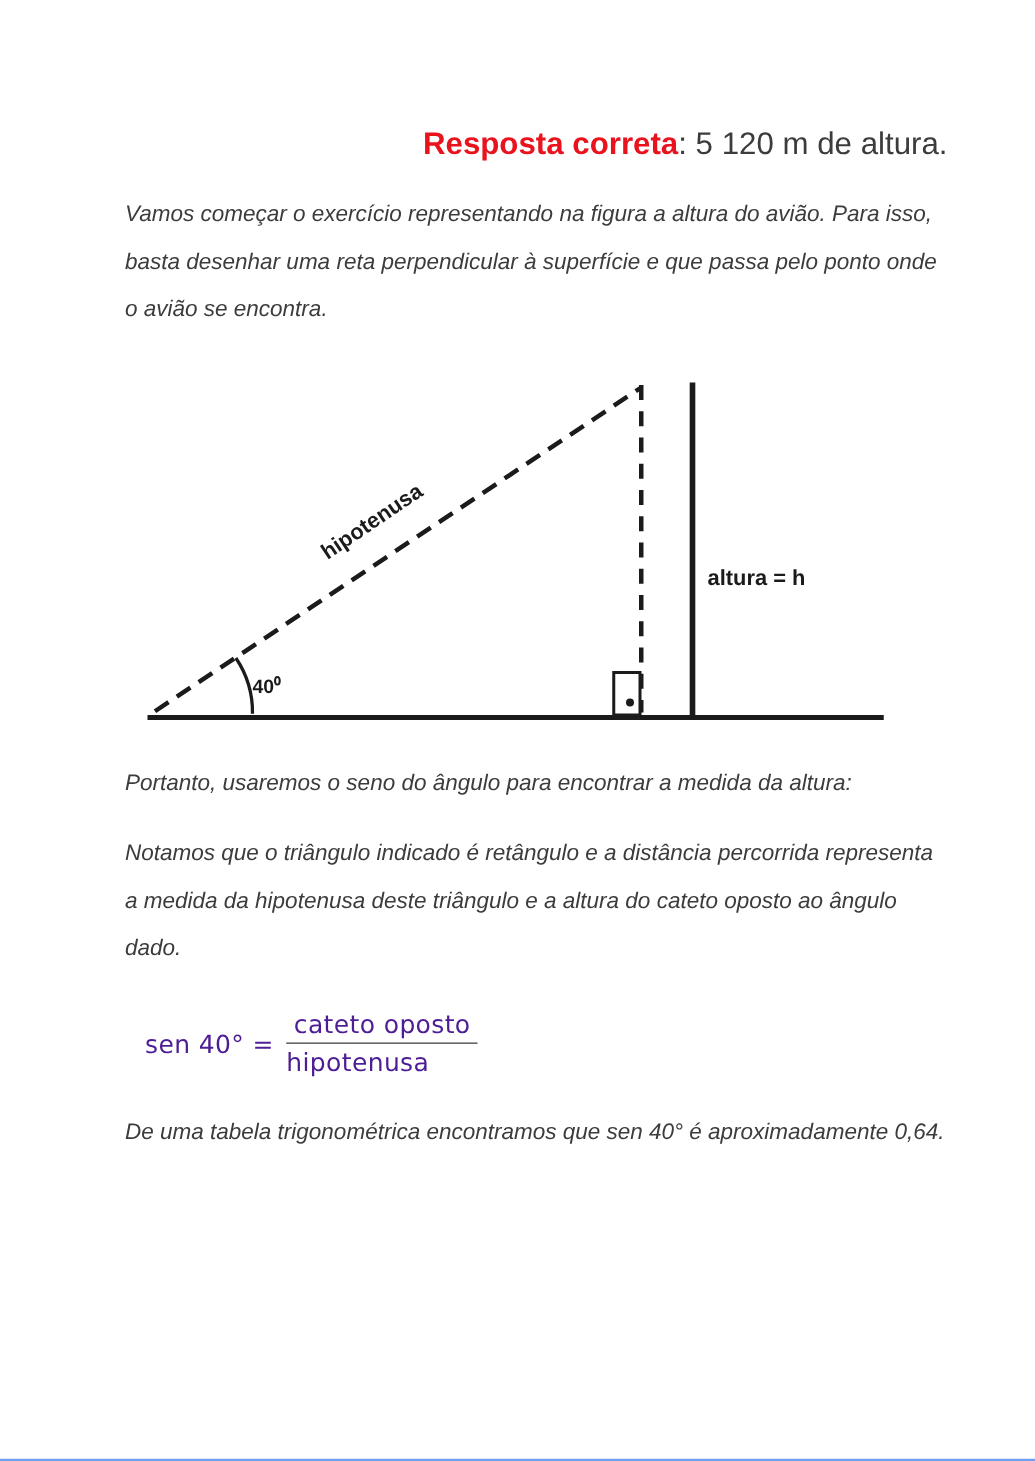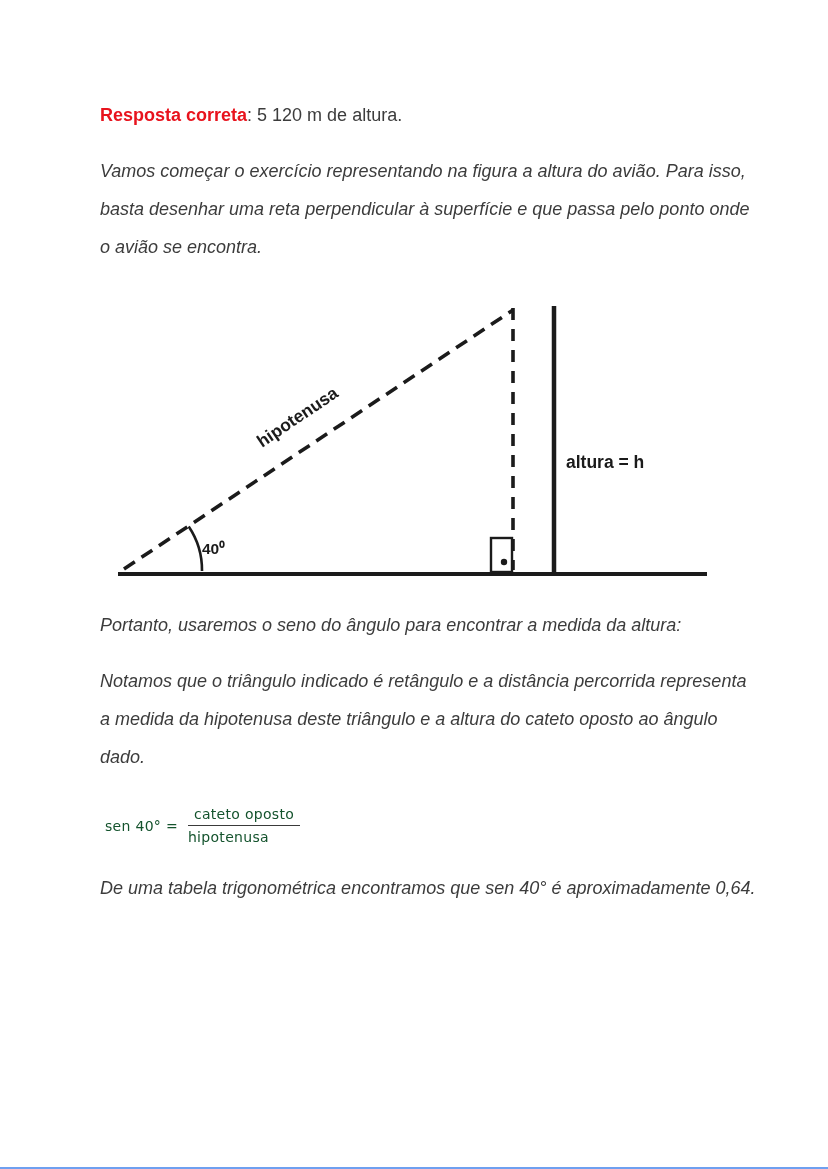--- a/index.html
+++ b/index.html
@@ -9,48 +9,49 @@
     height: 1169px;
     position: relative;
     overflow: hidden;
     font-family: "Liberation Sans", sans-serif;
     color: #3c3c3c;
   }
   .content {
     padding: 96px 70px 0 100px;
   }
   .answer-line {
-    font-size: 18px;
+    font-size: 25px;
     line-height: 38px;
     margin-bottom: 18px;
     max-width: 660px;
+    text-align: right;
   }
   .answer-label {
     color: #e8131d;
     font-weight: bold;
   }
   .para {
     font-size: 18px;
     line-height: 38px;
     margin-bottom: 18px;
     max-width: 660px;
     font-style: italic;
   }
   figure.diagram {
     margin: 32px 0 12px 10px;
     width: 600px;
   }
   .formula {
     display: inline-flex;
     align-items: center;
     font-family: "DejaVu Sans", sans-serif;
-    font-size: 14px;
-    color: #14532d;
+    font-size: 20px;
+    color: #4c1d95;
     letter-spacing: 0.3px;
-    margin: 12px 0 24px 5px;
+    margin: 12px 0 24px 16px;
   }
   .frac {
     display: inline-flex;
     flex-direction: column;
     text-align: left;
     margin-left: 10px;
   }
   .frac .num {
     border-bottom: 1.6px solid #3a3a3a;
     padding: 0 6px 3px;

